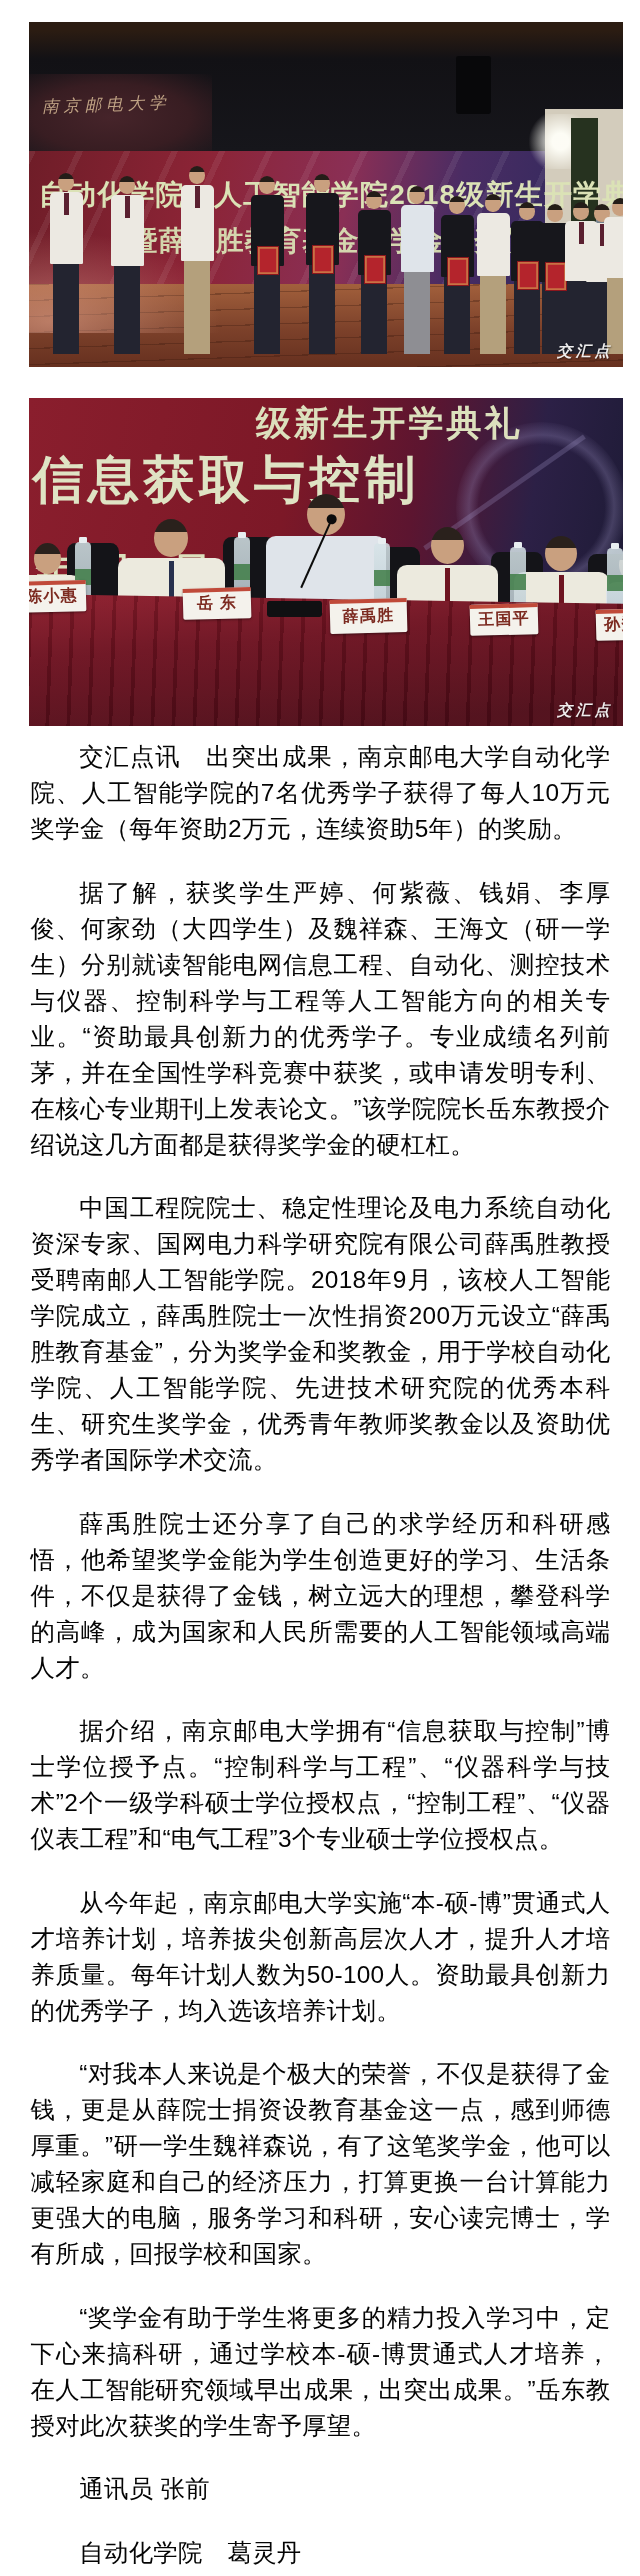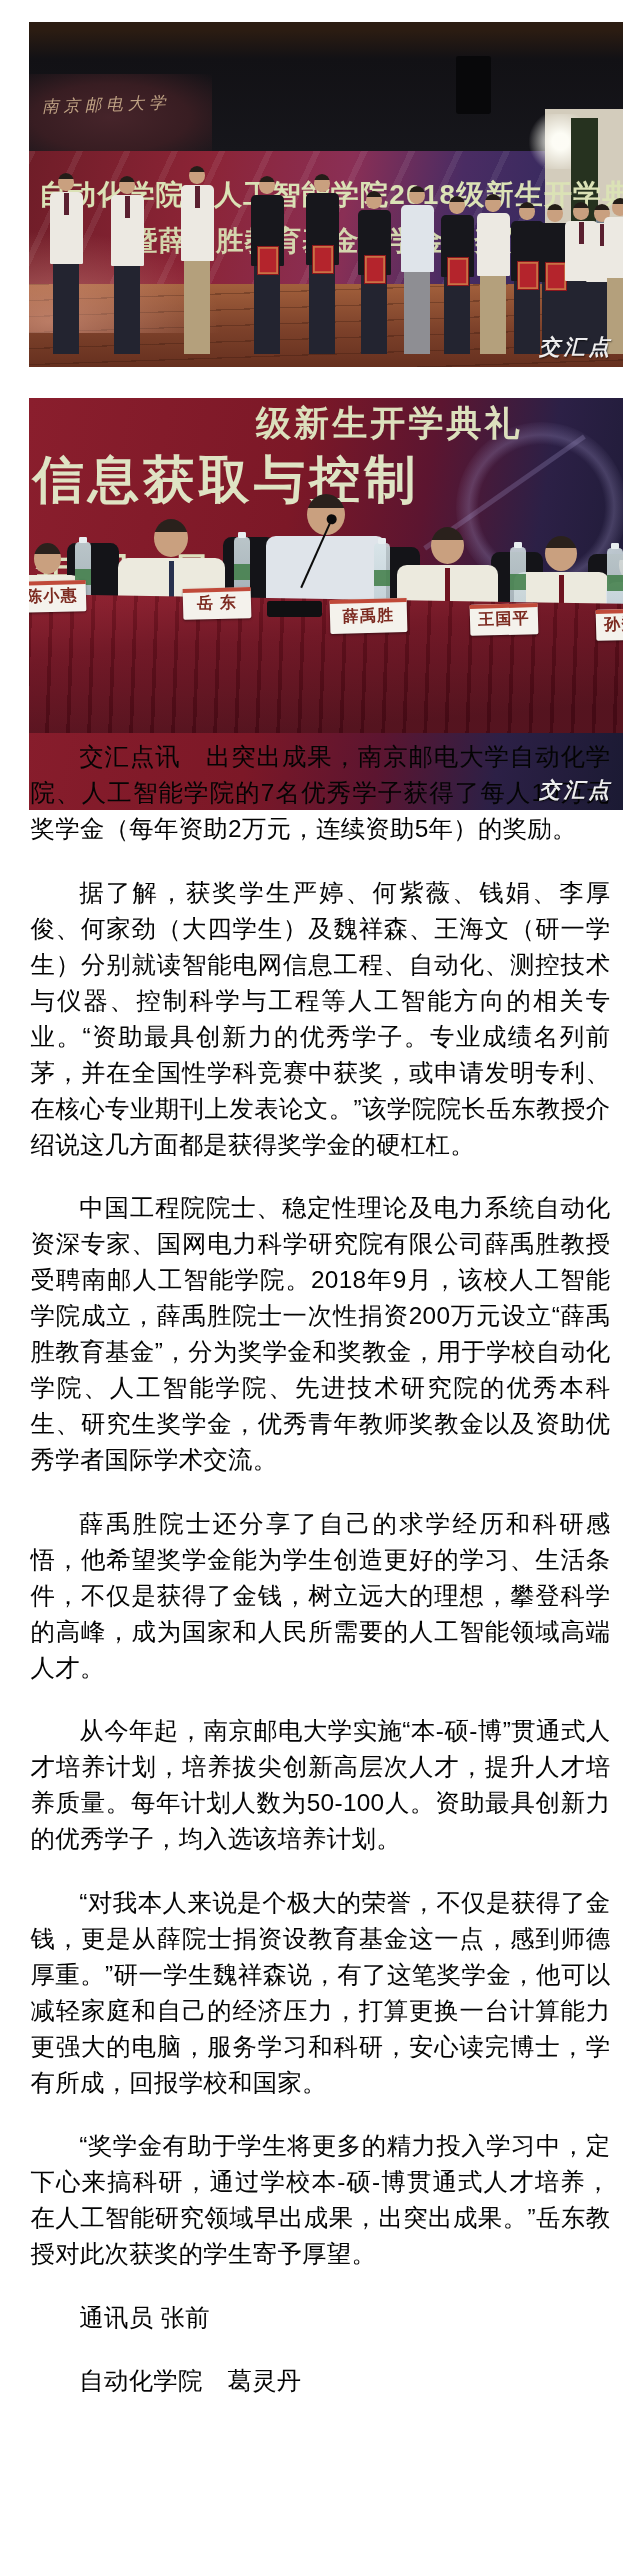--- a/index.html
+++ b/index.html
@@ -2,24 +2,24 @@
 <html style="font-size:9.8px"><head>
 <meta charset="utf-8">
 <style>
   html,body{margin:0;padding:0;background:#ffffff;}
   .page{position:relative;width:640px;height:2576px;background:#fff;overflow:hidden;
         font-family:"Liberation Sans",sans-serif;}
 
   
   .photo{position:absolute;left:29px;width:594px;margin:0;padding:0;overflow:hidden;background:#222;}
   .photo1{top:22px;height:345px;}
-  .photo2{top:398px;height:412px;}
+  .photo2{top:398px;height:328px;}
   .watermark{position:absolute;right:9.8px;bottom:6.1px;color:rgba(255,255,255,.92);
              font-family:"DejaVu Serif",serif;font-style:italic;font-weight:bold;
-             font-size:21px;letter-spacing:3.7px;text-shadow:0.6px 0.6px 1.8px rgba(0,0,0,.6);z-index:40;}
+             font-size:15px;letter-spacing:3.7px;text-shadow:0.6px 0.6px 1.8px rgba(0,0,0,.6);z-index:40;}
 
   
   .ph1-top{position:absolute;left:0;top:0;width:100%;height:129px;
            background:linear-gradient(#2b1c12 0 8.5px,#121115 37px,#16161b 129px);}
   .ph1-speaker{position:absolute;left:427px;top:34px;width:35px;height:58px;background:#08080a;border-radius:2.4px;}
   .ph1-maroon{position:absolute;left:0;top:52px;width:183px;height:79px;
               background:radial-gradient(ellipse at 45% 55%,#46242a 0%,#381d22 55%,rgba(30,18,20,0) 100%);}
   .ph1-logo{position:absolute;left:13.4px;top:72px;font-family:"DejaVu Serif",serif;font-style:italic;
             font-size:16.5px;letter-spacing:4.9px;color:#bfa284;transform:rotate(-2deg);z-index:3;}
   .ph1-banner{position:absolute;left:0;top:129px;width:537px;height:134px;
@@ -295,20 +295,21 @@
       </div>
 
     <div class="watermark">交汇点</div>
   </figure>
 
   <article class="article">
     <p>交汇点讯　出突出成果，南京邮电大学自动化学院、人工智能学院的7名优秀学子获得了每人10万元奖学金（每年资助2万元，连续资助5年）的奖励。</p>
     <p>据了解，获奖学生严婷、何紫薇、钱娟、李厚俊、何家劲（大四学生）及魏祥森、王海文（研一学生）分别就读智能电网信息工程、自动化、测控技术与仪器、控制科学与工程等人工智能方向的相关专业。“资助最具创新力的优秀学子。专业成绩名列前茅，并在全国性学科竞赛中获奖，或申请发明专利、在核心专业期刊上发表论文。”该学院院长岳东教授介绍说这几方面都是获得奖学金的硬杠杠。</p>
     <p>中国工程院院士、稳定性理论及电力系统自动化资深专家、国网电力科学研究院有限公司薛禹胜教授受聘南邮人工智能学院。2018年9月，该校人工智能学院成立，薛禹胜院士一次性捐资200万元设立“薛禹胜教育基金”，分为奖学金和奖教金，用于学校自动化学院、人工智能学院、先进技术研究院的优秀本科生、研究生奖学金，优秀青年教师奖教金以及资助优秀学者国际学术交流。</p>
     <p>薛禹胜院士还分享了自己的求学经历和科研感悟，他希望奖学金能为学生创造更好的学习、生活条件，不仅是获得了金钱，树立远大的理想，攀登科学的高峰，成为国家和人民所需要的人工智能领域高端人才。</p>
+    <p>据介绍，南京邮电大学拥有“信息获取与控制”博士学位授予点。“控制科学与工程”、“仪器科学与技术”2个一级学科硕士学位授权点，“控制工程”、“仪器仪表工程”和“电气工程”3个专业硕士学位授权点。</p>
     <p>从今年起，南京邮电大学实施“本-硕-博”贯通式人才培养计划，培养拔尖创新高层次人才，提升人才培养质量。每年计划人数为50-100人。资助最具创新力的优秀学子，均入选该培养计划。</p>
     <p>“对我本人来说是个极大的荣誉，不仅是获得了金钱，更是从薛院士捐资设教育基金这一点，感到师德厚重。”研一学生魏祥森说，有了这笔奖学金，他可以减轻家庭和自己的经济压力，打算更换一台计算能力更强大的电脑，服务学习和科研，安心读完博士，学有所成，回报学校和国家。</p>
     <p>“奖学金有助于学生将更多的精力投入学习中，定下心来搞科研，通过学校本-硕-博贯通式人才培养，在人工智能研究领域早出成果，出突出成果。”岳东教授对此次获奖的学生寄予厚望。</p>
     <p class="byline">通讯员 张前</p>
     <p class="byline">自动化学院　葛灵丹</p>
   </article>
 
 </div>
 
 

